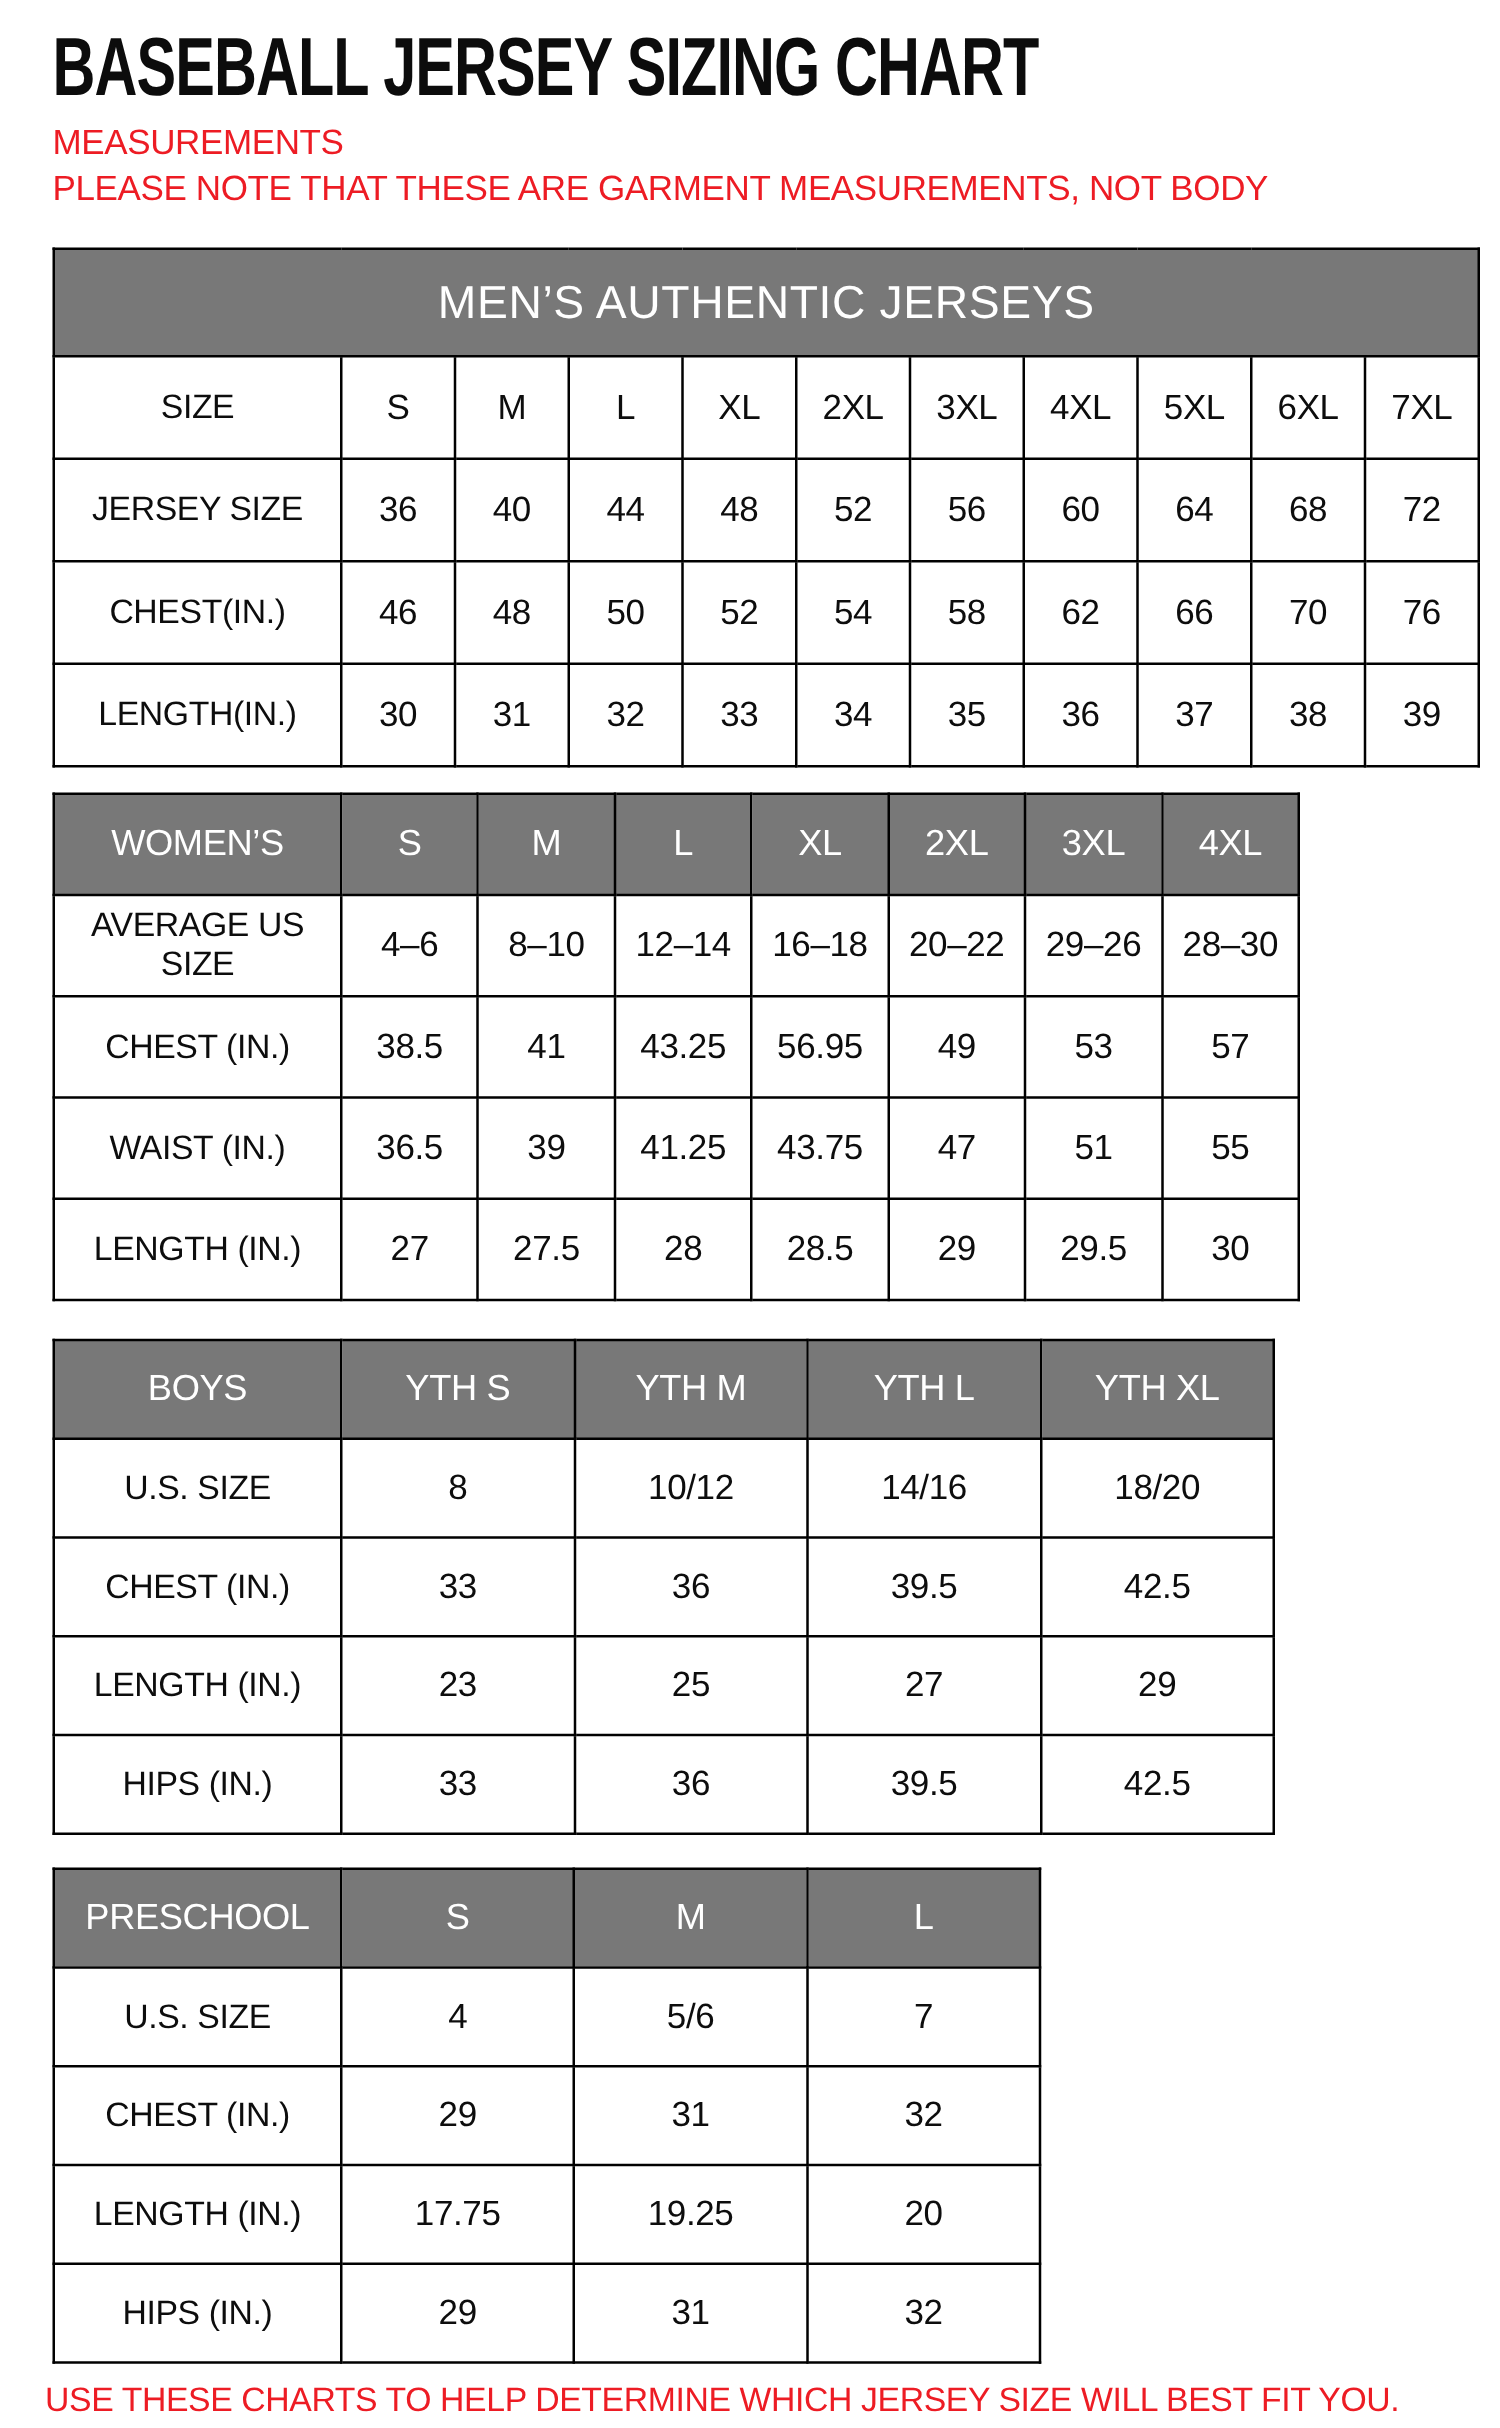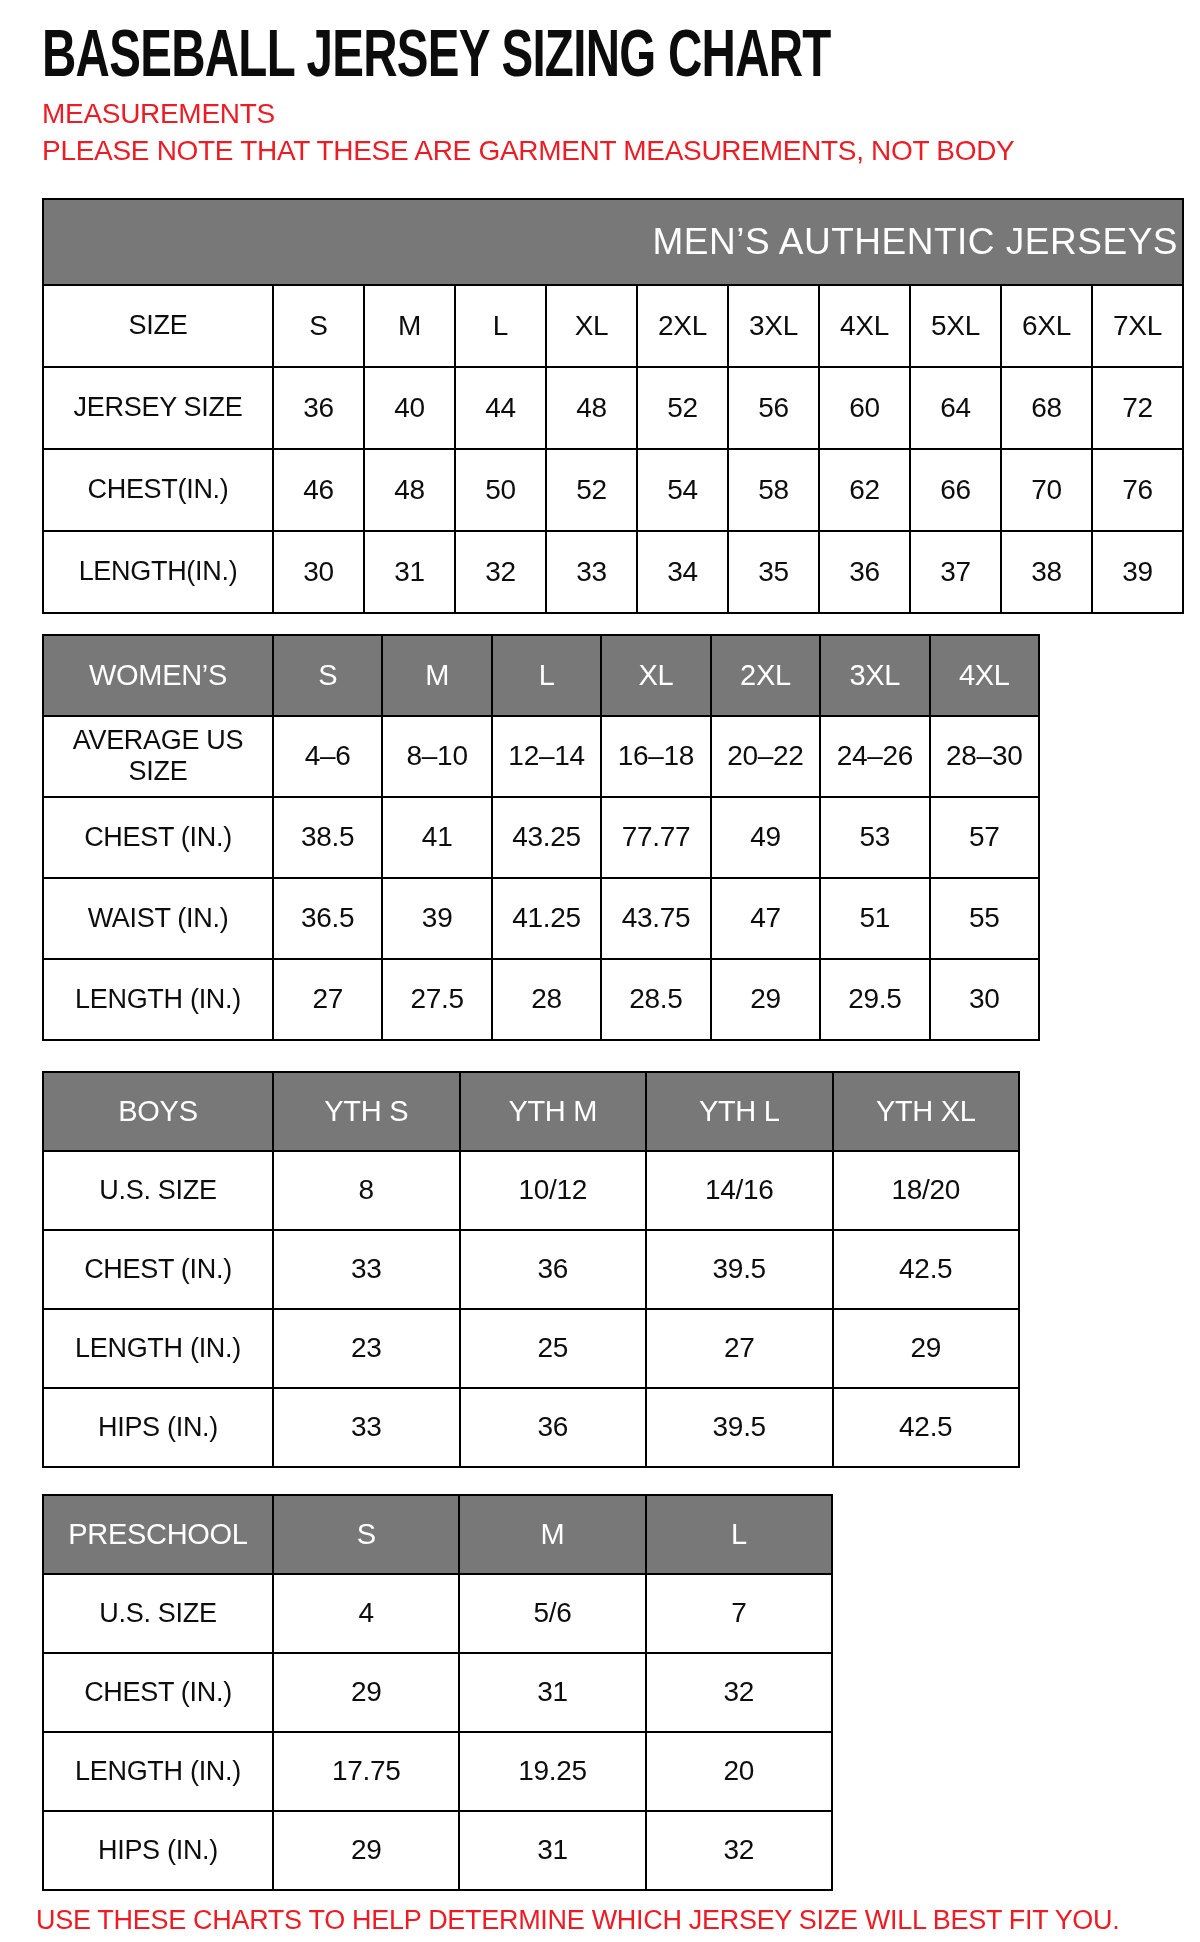--- a/index.html
+++ b/index.html
@@ -60,21 +60,21 @@
   }
   th.hdr{
     background:#787878;
     color:#ffffff;
     font-size:29px;
   }
   th.rlabel{ background:#ffffff; font-size:27px;border-radius:10px; }
 
   .t-men{ width:1142px; margin-top:28px; }
   .t-men td, .t-men th{ height:80px; }
-  .t-men .banner{ height:84px;text-align:right; }
+  .t-men .banner{ height:84px; }
 
   .t-women{ width:998px; margin-top:20px; }
   .t-women td, .t-women th{ height:79px; }
 
   .t-boys{ width:978px; margin-top:30px; }
   .t-boys td, .t-boys th{ height:77px; }
 
   .t-pre{ width:791px; margin-top:26px; }
   .t-pre td, .t-pre th{ height:77px;margin-left:20px; }
 
@@ -182,29 +182,29 @@
           <th class="hdr">3XL</th>
           <th class="hdr">4XL</th>
         </tr>
         <tr>
           <th class="rlabel">AVERAGE US SIZE</th>
           <td>4–6</td>
           <td>8–10</td>
           <td>12–14</td>
           <td>16–18</td>
           <td>20–22</td>
-          <td>24–26</td>
+          <td>29–26</td>
           <td>28–30</td>
         </tr>
         <tr>
           <th class="rlabel">CHEST (IN.)</th>
           <td>38.5</td>
           <td>41</td>
           <td>43.25</td>
-          <td>77.77</td>
+          <td>56.95</td>
           <td>49</td>
           <td>53</td>
           <td>57</td>
         </tr>
         <tr>
           <th class="rlabel">WAIST (IN.)</th>
           <td>36.5</td>
           <td>39</td>
           <td>41.25</td>
           <td>43.75</td>

